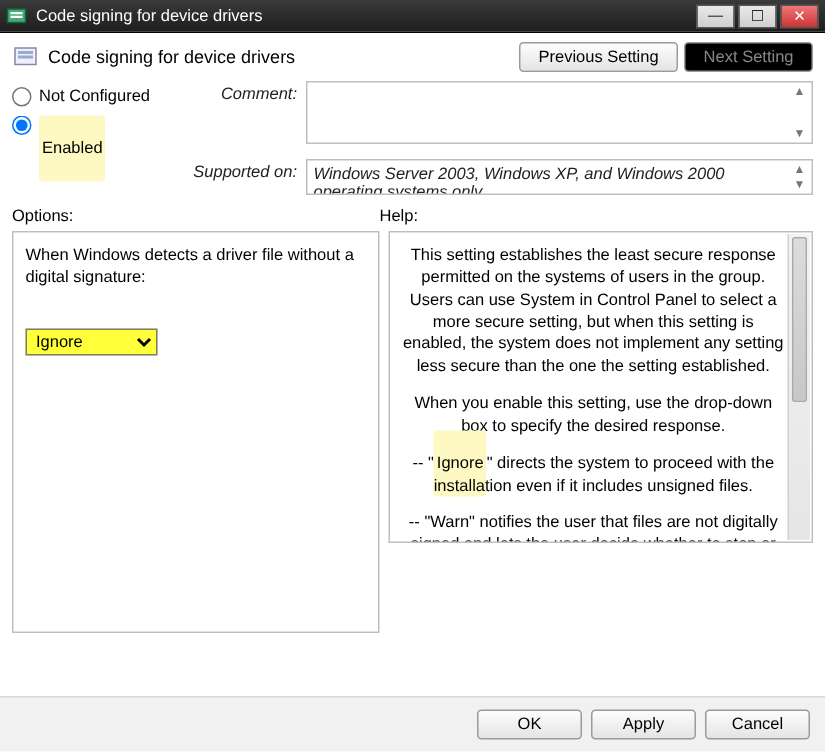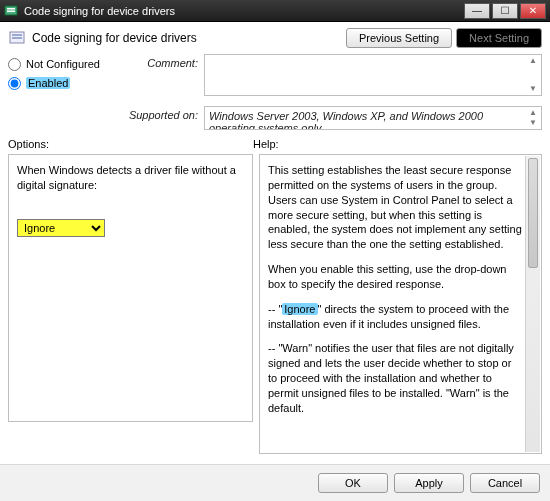--- a/index.html
+++ b/index.html
@@ -53,21 +53,21 @@
     font-size:11px;
     border-radius:3px;
     cursor:pointer;
   }
   .btn.disabled { color:#888; background:#000000; cursor:default;text-align:center;}
   
   .config-row { display:flex; align-items:flex-start; gap:8px; margin-bottom:4px;}
   .radios { display:flex; flex-direction:column; gap:6px; width:110px; padding-top:4px;}
   .radio { display:flex; align-items:flex-start; gap:5px; cursor:pointer;}
   .radio input { margin:0; }
-  .hl { background:#7dd3fc; padding:0 2px; border-radius:2px;}
+  .hl { background:#fef9c3; padding:16px 2px; border-radius:2px;}
   .fields { flex:1; display:flex; flex-direction:column; gap:10px;}
   .fieldrow { display:flex; align-items:flex-start; gap:6px;font-style:italic;}
   .fieldlabel { width:72px; text-align:right; padding-top:3px; color:#222;}
   .textarea {
     flex:1; height:42px; border:1px solid #bfbfbf;
     background:#fff; position:relative; overflow:hidden;
     font-size:11px; padding:2px 16px 2px 4px;
   }
   .supportedbox {
     flex:1; height:24px; border:1px solid #bfbfbf;
@@ -77,21 +77,21 @@
   .scrollhint { position:absolute; right:1px; top:1px; bottom:1px; width:14px;
     display:flex; flex-direction:column; justify-content:space-between; color:#777;}
   .scrollhint span{line-height:10px;font-size:8px;text-align:center;}
   .section-labels { display:flex; margin-top:8px; }
   .section-labels > div:first-child { width:245px; }
   .panes { display:flex; gap:6px; margin-top:4px;}
   .pane {
     border:1px solid #bfbfbf; background:#fff; padding:8px; position:relative;
   }
   .pane.options { width:245px; height:268px;}
-  .pane.help { flex:1; height:300px; overflow:hidden; padding-right:18px;}
+  .pane.help { flex:1; height:208px; overflow:hidden; padding-right:18px;text-align:center;}
   .options-text { margin-bottom:26px; line-height:1.35;}
   select.combo {
     border:1px solid #7a7a7a; background:#ffff3a; font-size:11px;
     padding:1px 2px; width:88px;
   }
   .help p { margin:0 0 10px 0; line-height:1.35;}
   .help .scroll {
     position:absolute; right:1px; top:1px; bottom:1px; width:15px;
     background:linear-gradient(#f2f2f2,#e6e6e6);
     border-left:1px solid #d0d0d0;

